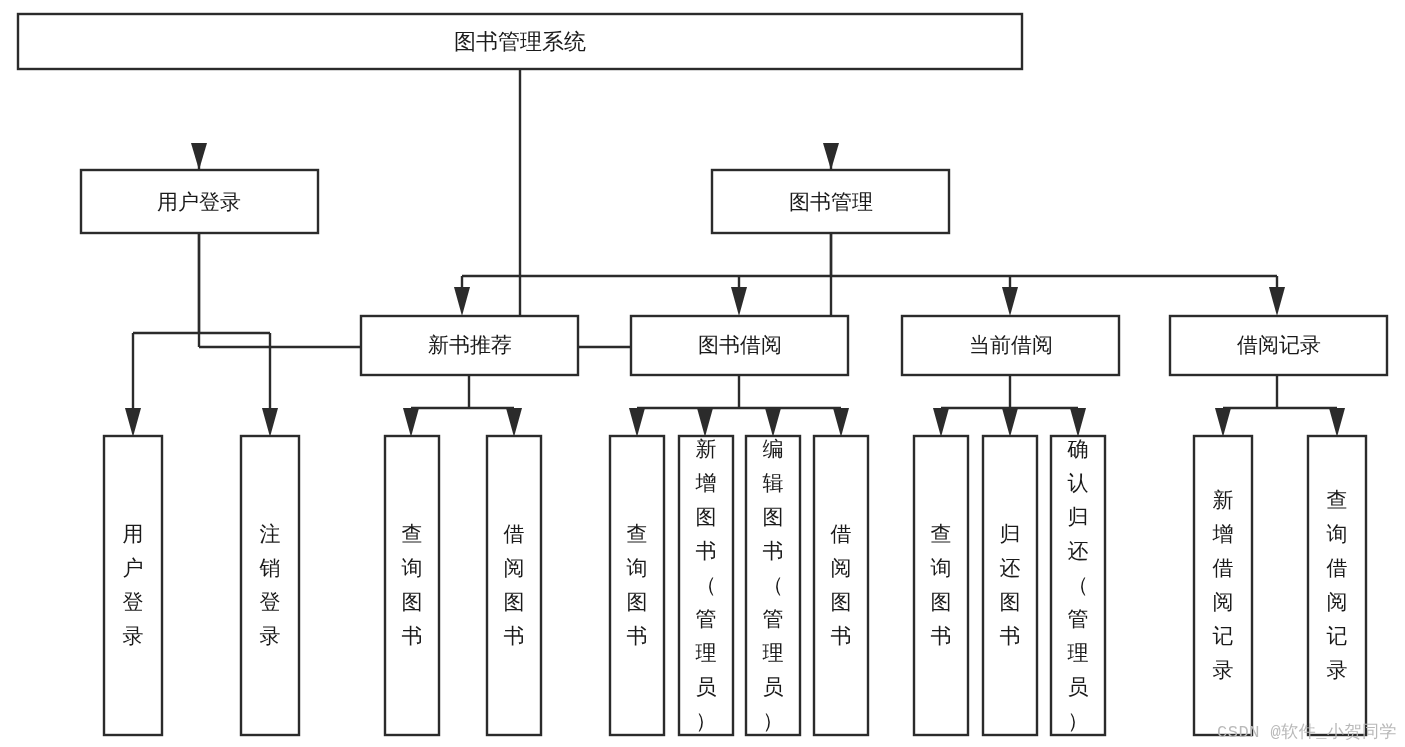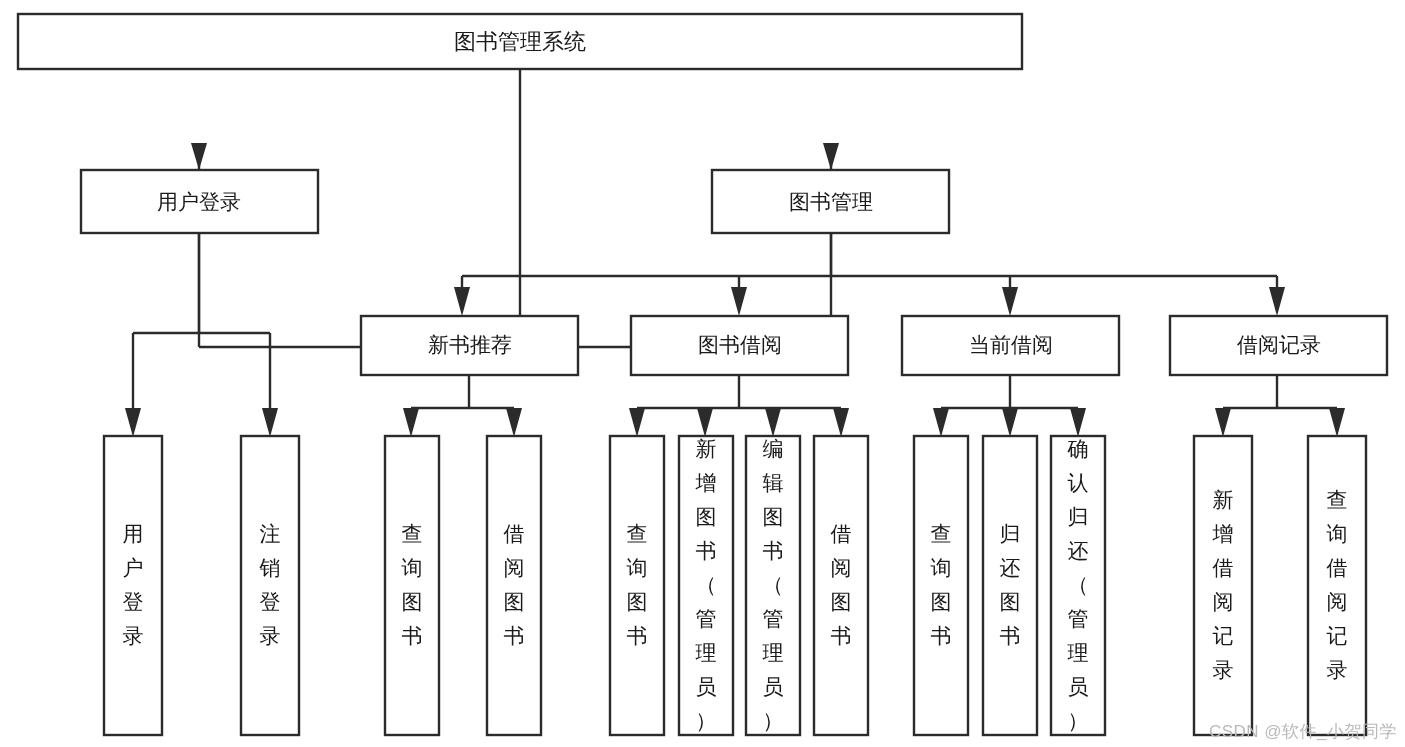--- a/index.html
+++ b/index.html
@@ -50,21 +50,21 @@
   .vlabel {
     fill: #1a1a1a;
     font-family: "Liberation Sans", sans-serif;
     font-size: 21px;
     text-anchor: middle;
   }
   .watermark {
     position: absolute;
     right: 8px;
     bottom: 4px;
-    font-family: Liberation Sans, sans-serif;
+    font-family: Liberation Mono, monospace;
     font-size: 17px;
     color: #b9b9b9;
     white-space: nowrap;
     letter-spacing: 0.5px;
   }
 </style>
 </head>
 <body>
 
 <svg id="diagram" viewBox="0 0 1405 747" xmlns="http://www.w3.org/2000/svg">

